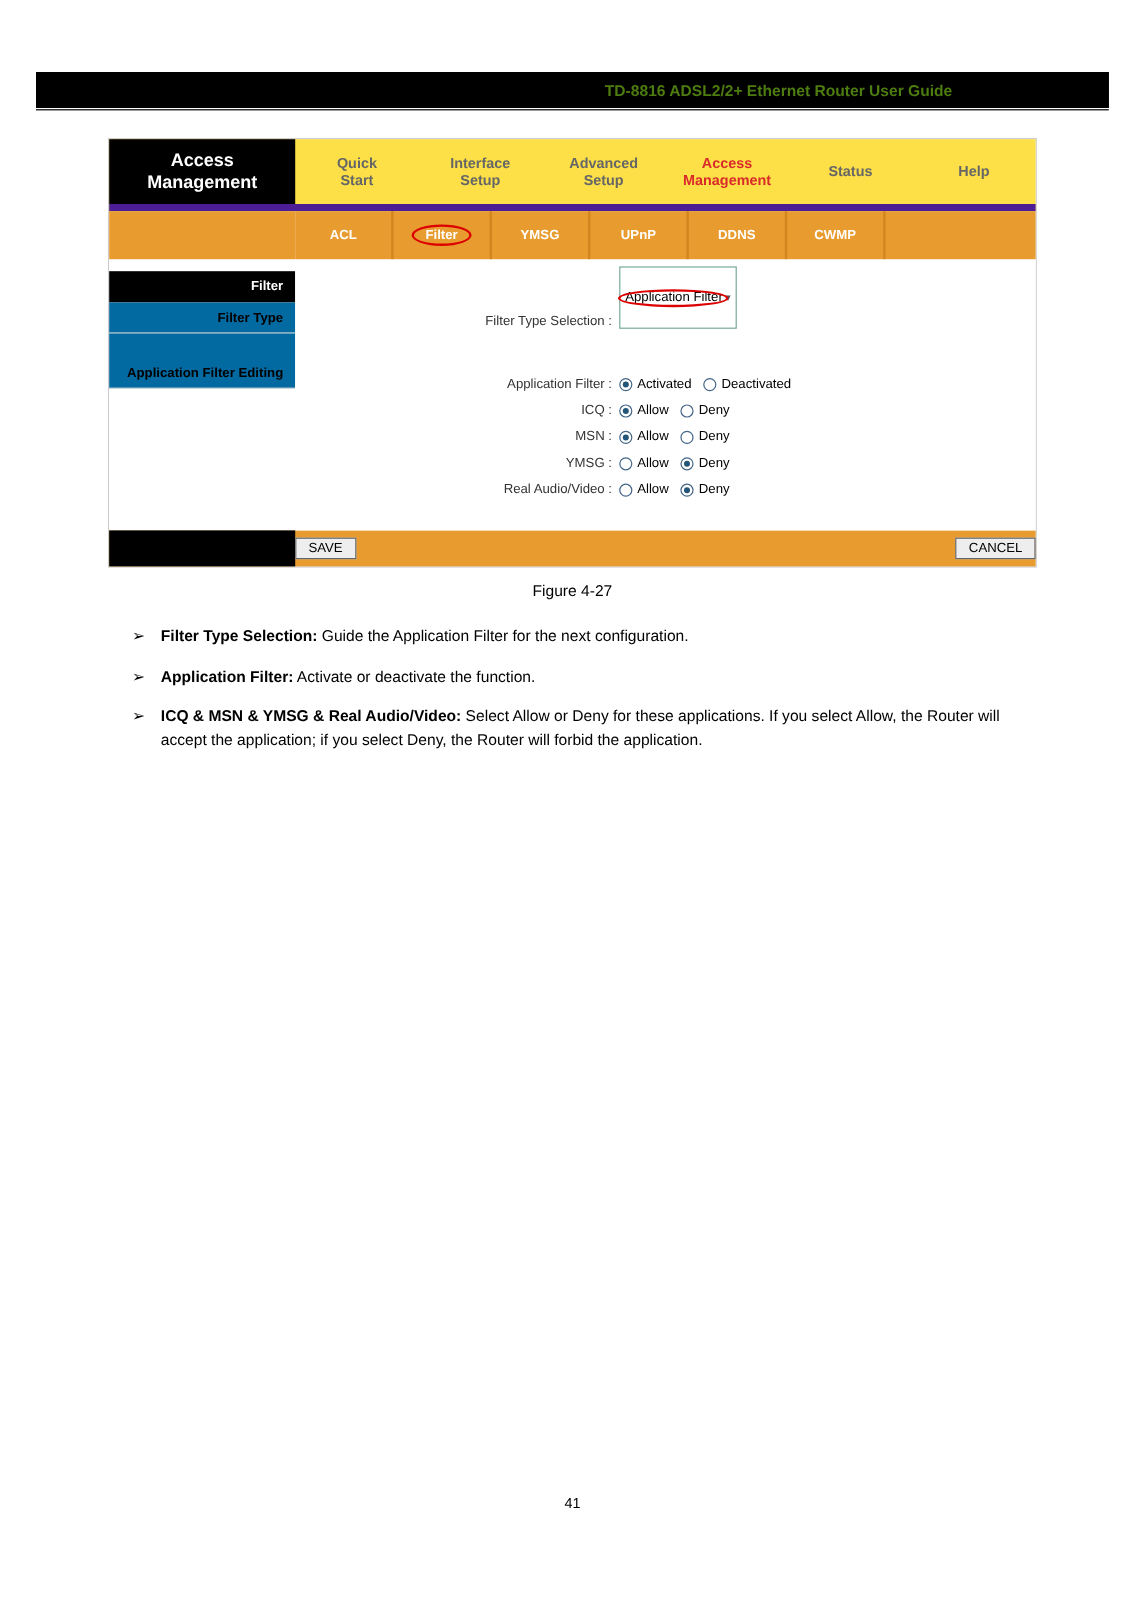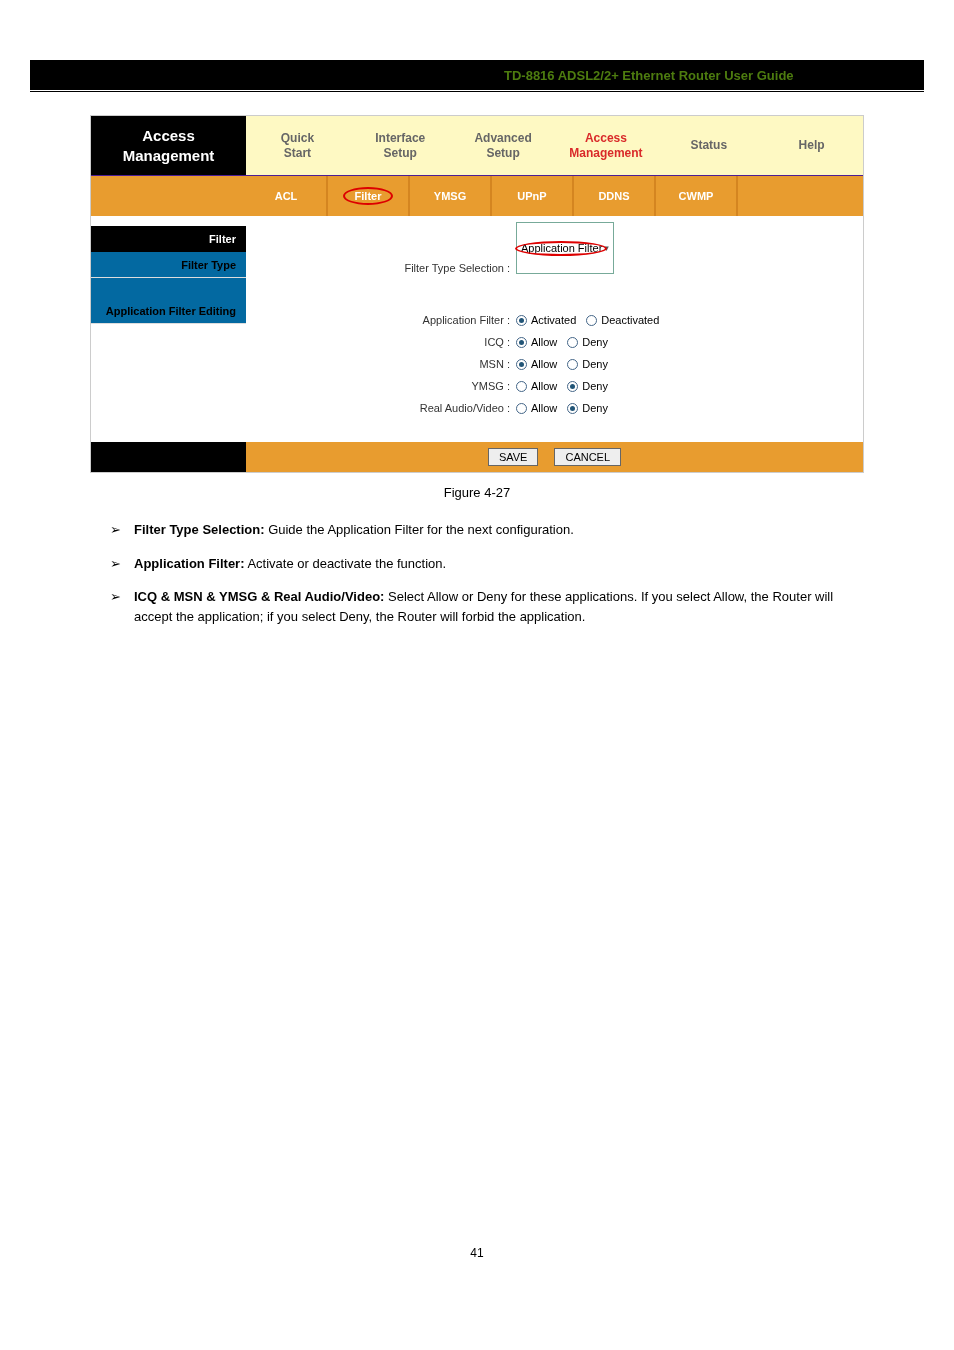--- a/index.html
+++ b/index.html
@@ -2,21 +2,21 @@
 <html><head>
   <meta charset="utf-8">
   <style>
     * { box-sizing: border-box; }
     body { margin: 0; font-family: Arial, sans-serif; font-size: 12px; color: #000; background: #fff; }
     .page { width: 954px; margin: 0 auto; padding: 0 30px; }
     .header-bar { background: #000; height: 30px; width: 100%; margin-top: 60px; position: relative; }
     .header-right { position: absolute; right: 0; top: 0; width: 430px; height: 30px; background: #000; color: #4d7c0f; font-size: 13px; font-weight: bold; display: flex; align-items: center; padding-left: 10px; }
     .header-left { position: absolute; left: 0; bottom: -2px; width: 100%; border-bottom: 1px solid #000; }
     .screenshot { margin: 25px 60px 0; border: 1px solid #ccc; }
-    .topnav { display: flex; height: 60px; background: #fef9c3; border-bottom: 1px solid #4c1d95; }
+    .topnav { display: flex; height: 60px; background: #fde047; border-bottom: 6px solid #4c1d95; }
     .sidebar-title { width: 155px; background: #000; color: #fff; font-weight: bold; font-size: 15px; display: flex; flex-direction: column; align-items: center; justify-content: center; line-height: 1.3; }
     .topnav-items { flex: 1; display: flex; }
     .topnav-item { flex: 1; display: flex; flex-direction: column; align-items: center; justify-content: center; color: #666; font-size: 12px; font-weight: bold; line-height: 1.2; cursor: pointer; }
     .topnav-item.active { color: #d92a2a; }
     .subnav { display: flex; height: 40px; font-weight: bold; }
     .subnav-left { width: 155px; background: #e89c2f; }
     .subnav-items { flex: 1; background: #e89c2f; display: flex; }
     .subnav-item { width: 82px; display: flex; align-items: center; justify-content: center; color: #fff; font-size: 11px; border-right: 2px solid #d48520; cursor: pointer; position: relative; }
     .subnav-item.active { }
     .red-circle { position: absolute; border: 2px solid #d00; border-radius: 50%; width: 50px; height: 18px; pointer-events: none; }
@@ -30,21 +30,21 @@
     .spacer-row { height: 26px; }
     .form-row { display: flex; align-items: flex-end; height: 22px; font-size: 11px; }
     .form-label { width: 270px; text-align: right; padding-right: 6px; color: #333; }
     .form-controls { display: flex; align-items: center; gap: 4px; }
     .dropdown { background: #fff; border: 1px solid #7a9; font-size: 11px; padding: 19px 4px; position: relative; display: inline-flex; align-items: center; }
     .dropdown-arrow { margin-left: 2px; font-size: 9px; color: #555; }
     .radio { width: 11px; height: 11px; border: 1px solid #468; border-radius: 50%; display: inline-flex; align-items: center; justify-content: center; }
     .radio.checked::after { content: ""; width: 5px; height: 5px; background: #257; border-radius: 50%; }
     .button-bar { background: #e89c2f; height: 30px; display: flex; }
     .button-bar-left { width: 155px; background: #000; }
-    .button-bar-right { flex: 1; display: flex; align-items: center; justify-content: center; gap: 16px; }
+    .button-bar-right { flex: 1; display: flex; align-items: center; justify-content: space-between; gap: 16px; }
     .btn { background: #eee; border: 1px solid #666; font-size: 11px; padding: 2px 10px; cursor: pointer; }
     .figure-caption { text-align: center; margin: 12px 0 20px; font-size: 13px; }
     .desc-list { margin: 10px 80px 0; font-size: 13px; }
     .desc-item { display: flex; margin-bottom: 14px; line-height: 1.5; }
     .desc-arrow { width: 24px; flex-shrink: 0; font-family: "Segoe UI Symbol", Arial; }
     .desc-text { flex: 1; }
     .desc-text b { font-weight: bold; }
     .page-num { text-align: center; margin-top: 620px; font-size: 12px; }
   </style>
 </head>

